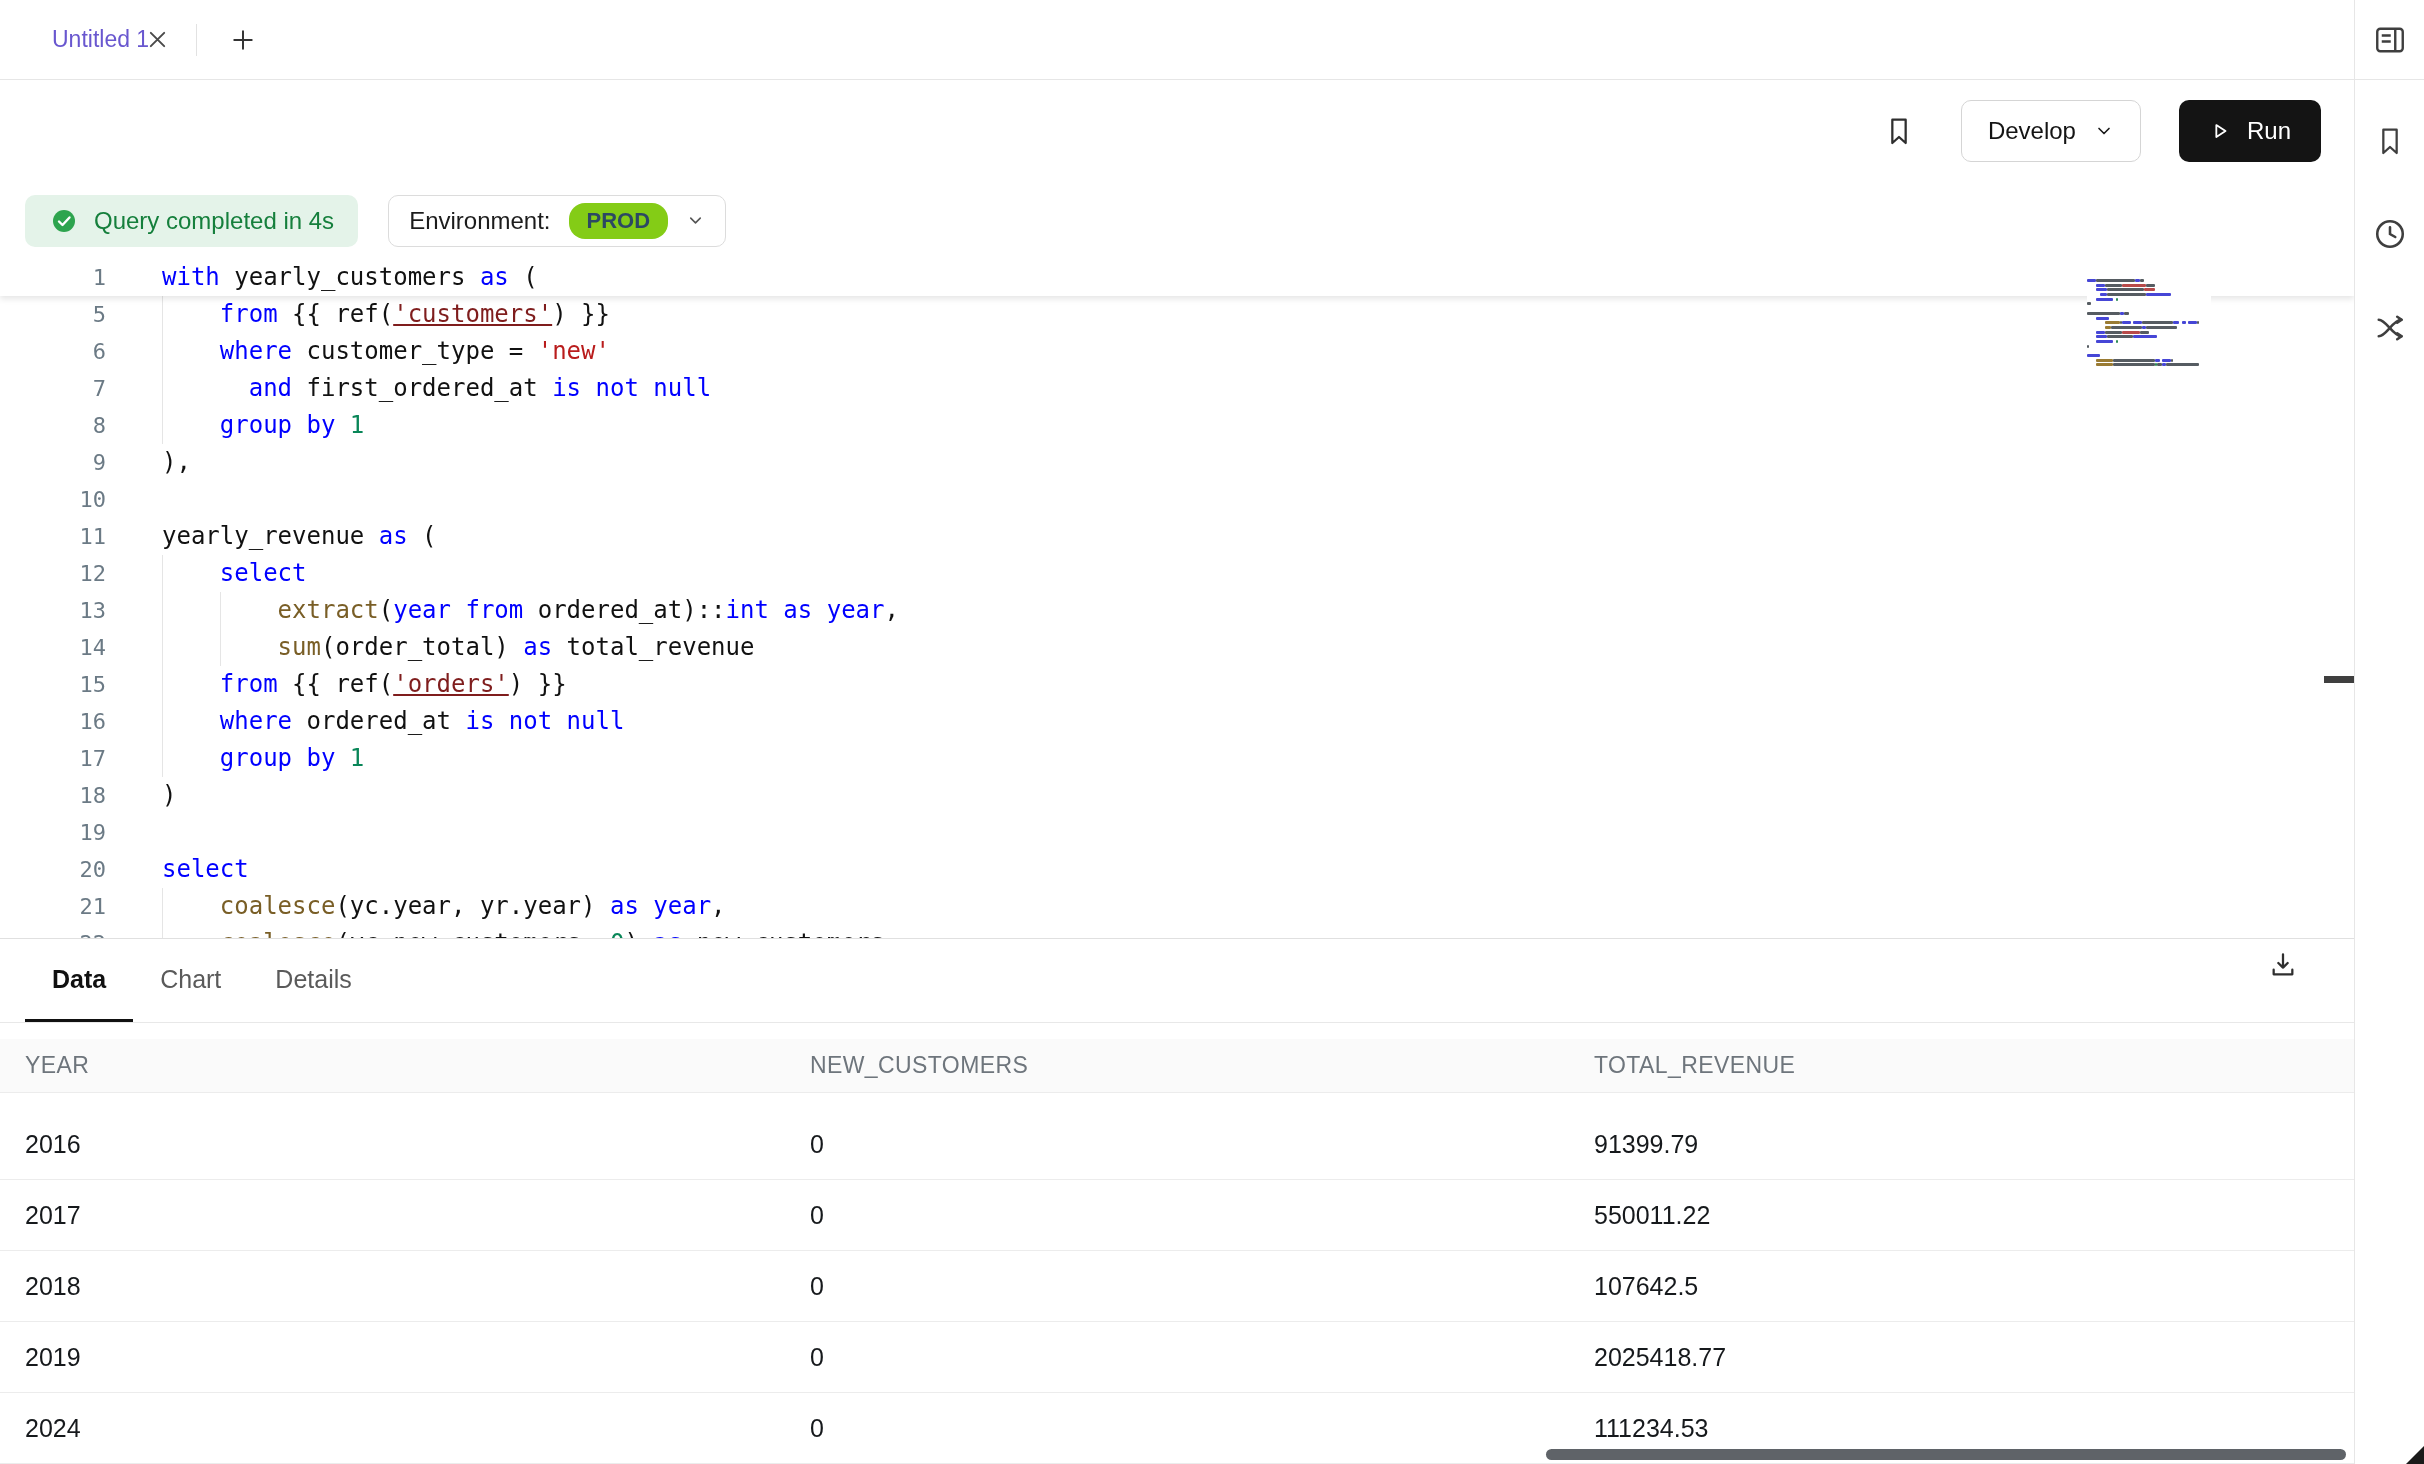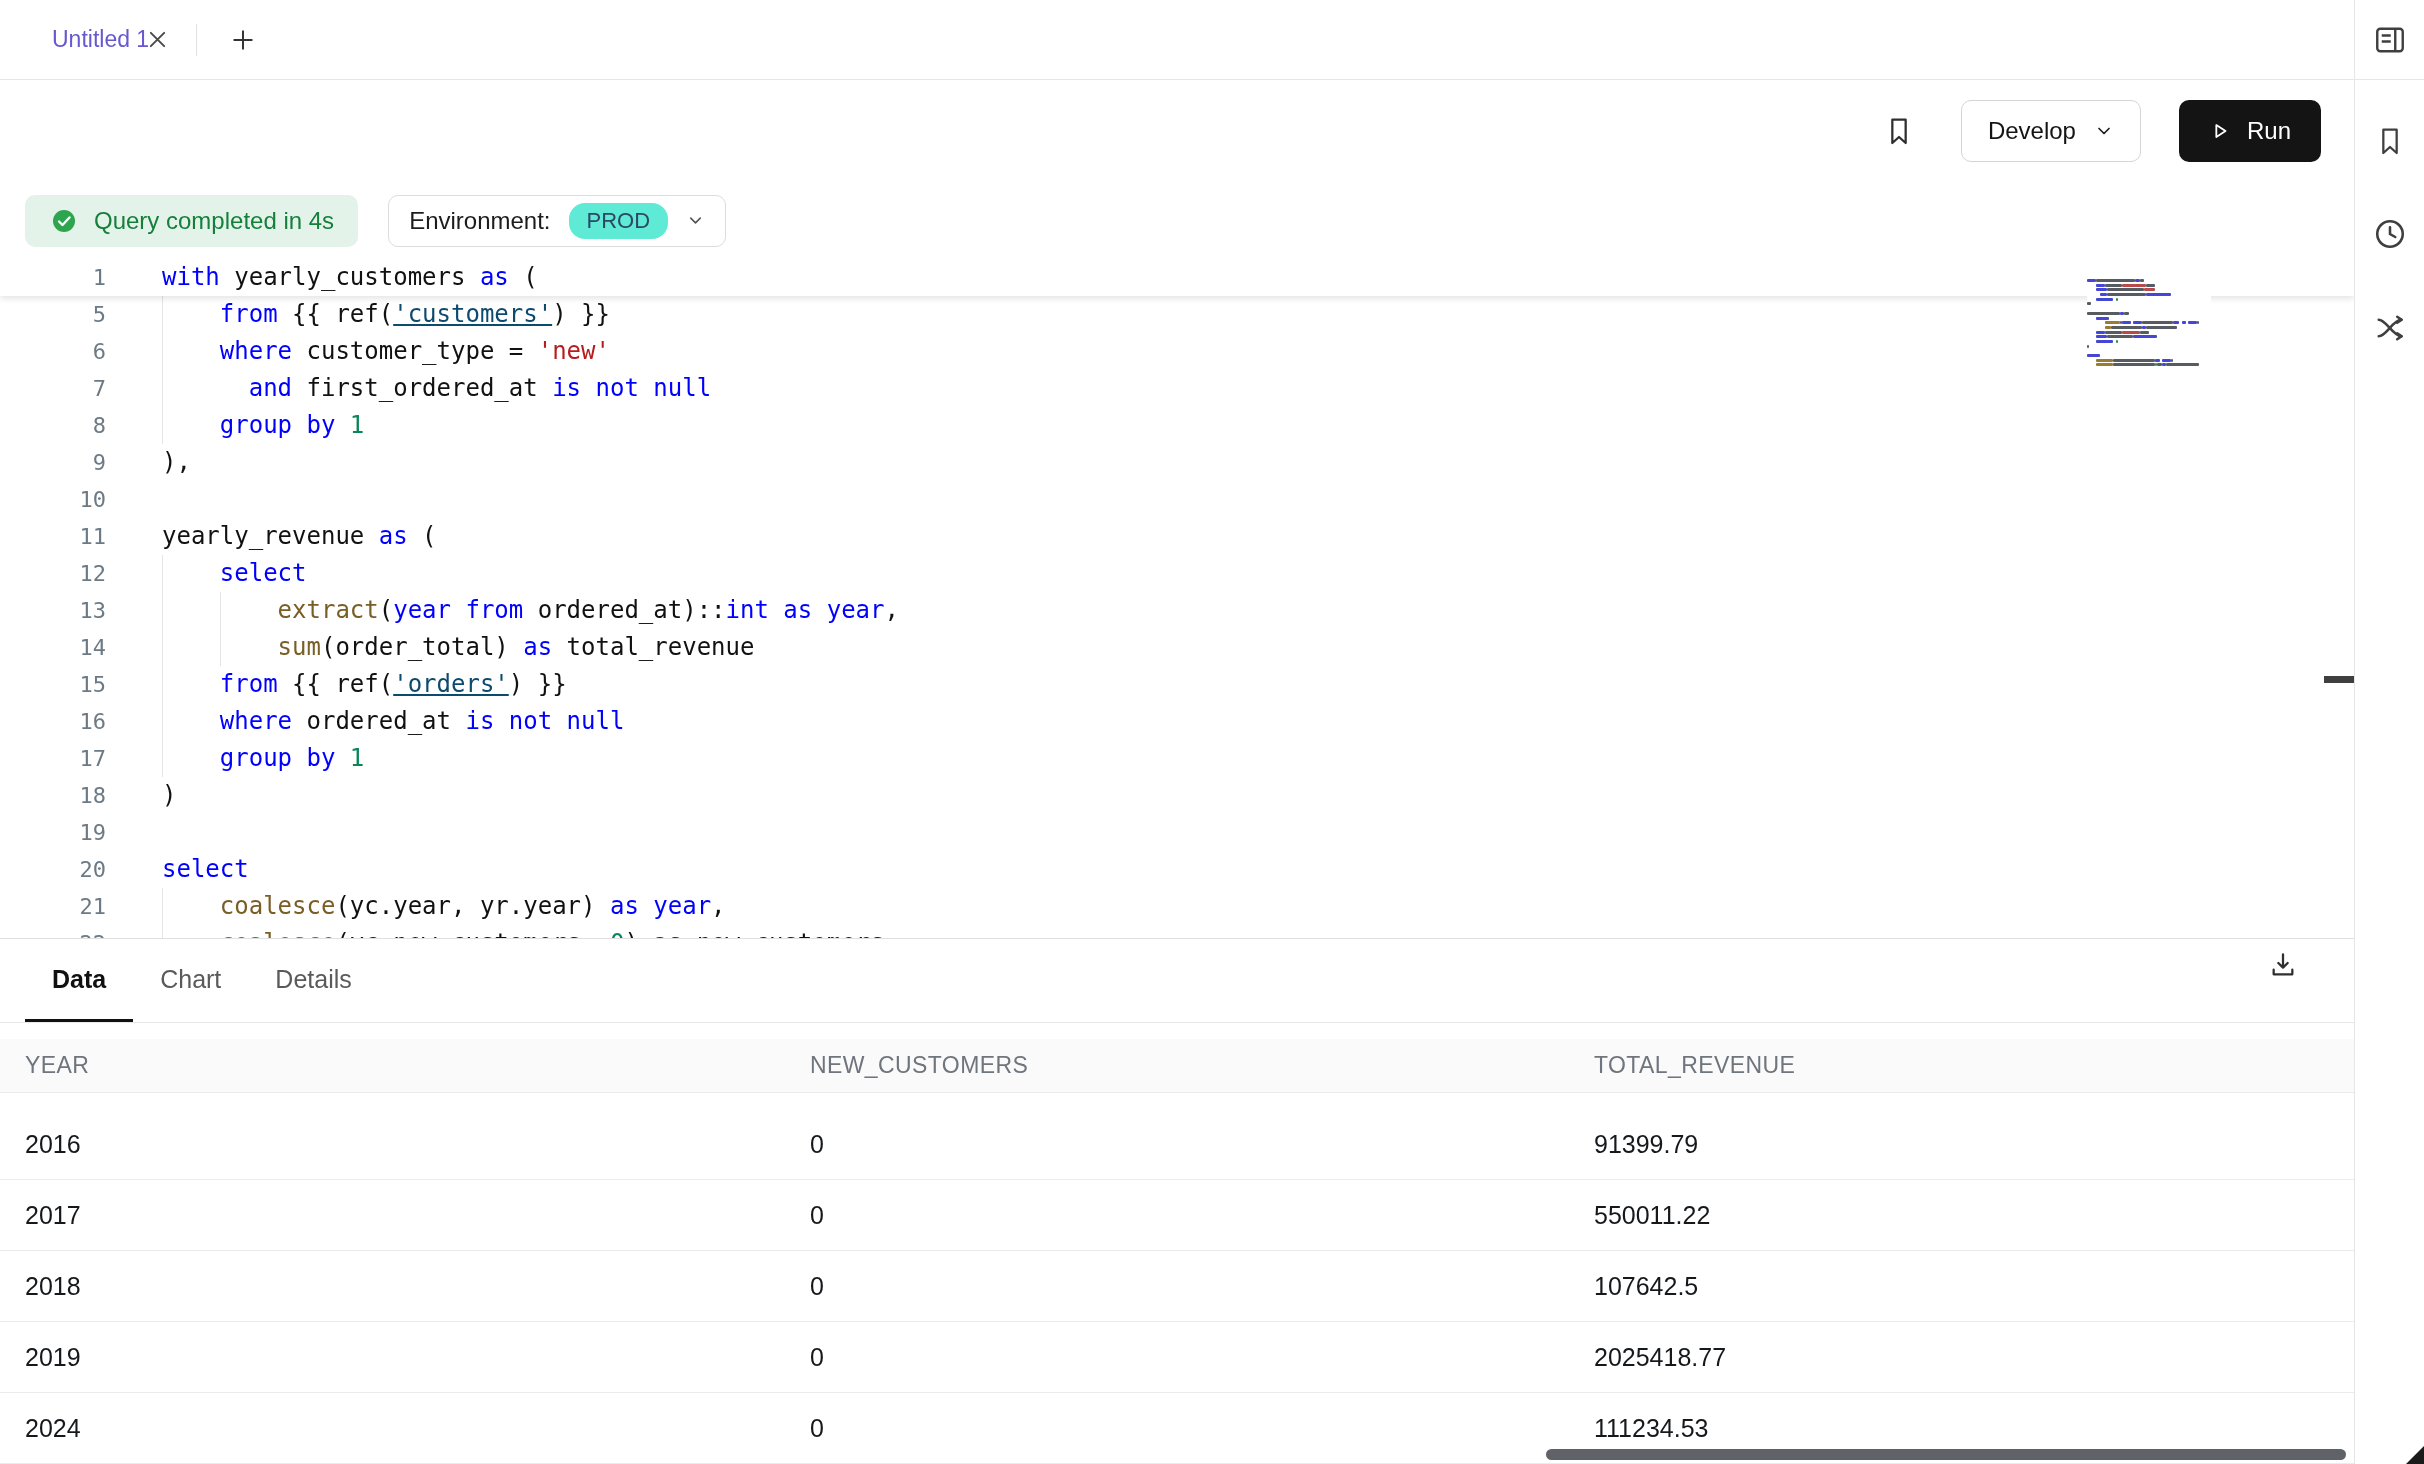--- a/index.html
+++ b/index.html
@@ -25,33 +25,33 @@
                  font-family:"Liberation Sans",sans-serif; }
   .run-btn { height:62px; padding:0 30px; background:#141414; color:#fff; border:none; border-radius:10px;
              font-size:24px; display:flex; align-items:center; gap:16px; cursor:pointer; font-family:"Liberation Sans",sans-serif; }
 
   
   .statusbar { height:77px; flex:0 0 auto; display:flex; align-items:center; padding-left:25px; gap:30px; }
   .status-pill { height:52px; background:#e4f3e9; border-radius:10px; display:flex; align-items:center; gap:15px;
                  padding:0 24px; color:#157f3c; font-size:24px; font-weight:500; }
   .env-pill { height:52px; border:1px solid #dcdcdc; border-radius:10px; background:#fff; display:flex; align-items:center;
               gap:18px; padding:0 20px; font-size:24px; color:#1c1c1c; cursor:pointer; }
-  .env-badge { background:#5eead4; color:#2c4863; border-radius:16px; padding:5px 18px; font-size:22px; font-weight:400; }
+  .env-badge { background:#84cc16; color:#2c4863; border-radius:16px; padding:5px 18px; font-size:22px; font-weight:700; }
 
   
   .editor { flex:1; position:relative; overflow:hidden; font-family:"DejaVu Sans Mono", monospace; font-size:24px; background:#fff; }
   .editor-sticky { position:relative; z-index:2; background:#fff; box-shadow:0 3px 6px rgba(0,0,0,0.10); }
   .code-line { display:flex; height:37px; line-height:37px; white-space:pre; }
   .ln { flex:0 0 106px; text-align:right; color:#6b7a85; font-size:22px; user-select:none; }
   .code { margin-left:56px; position:relative; white-space:pre; }
   .ig { position:absolute; top:0; bottom:0; width:0; border-left:1px solid #e5e5e5; }
   .tk-k { color:#0000ff; }
   .tk-t { color:#111111; }
   .tk-s { color:#b91c1c; }
-  .tk-u { color:#0c4a6e; text-decoration:underline; }
+  .tk-u { color:#7f1d1d; text-decoration:underline; }
   .tk-f { color:#795e26; }
   .tk-n { color:#098658; }
 
   .minimap { position:absolute; top:20px; right:143px; width:124px; z-index:3; background:#fff; }
   .mm-row { height:3px; margin-bottom:1.7px; white-space:nowrap; font-size:0; }
   .mm-seg { display:inline-block; height:3px; border-radius:1px; background:transparent; }
   .mm-k { background:#4646d6; } .mm-t { background:#565c62; } .mm-s,.mm-u { background:#b84a4a; }
   .mm-f { background:#9a7b33; } .mm-n { background:#2e8b57; }
   .ruler-mark { position:absolute; right:0; top:417px; width:30px; height:7px; background:#3f3f3f; z-index:4; }
 

